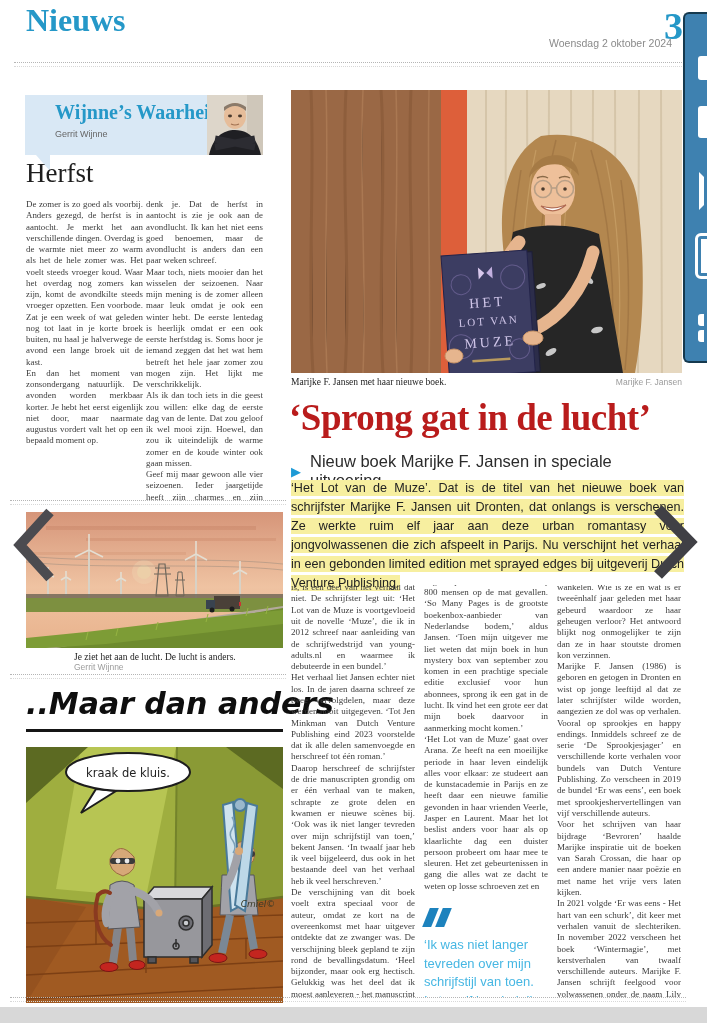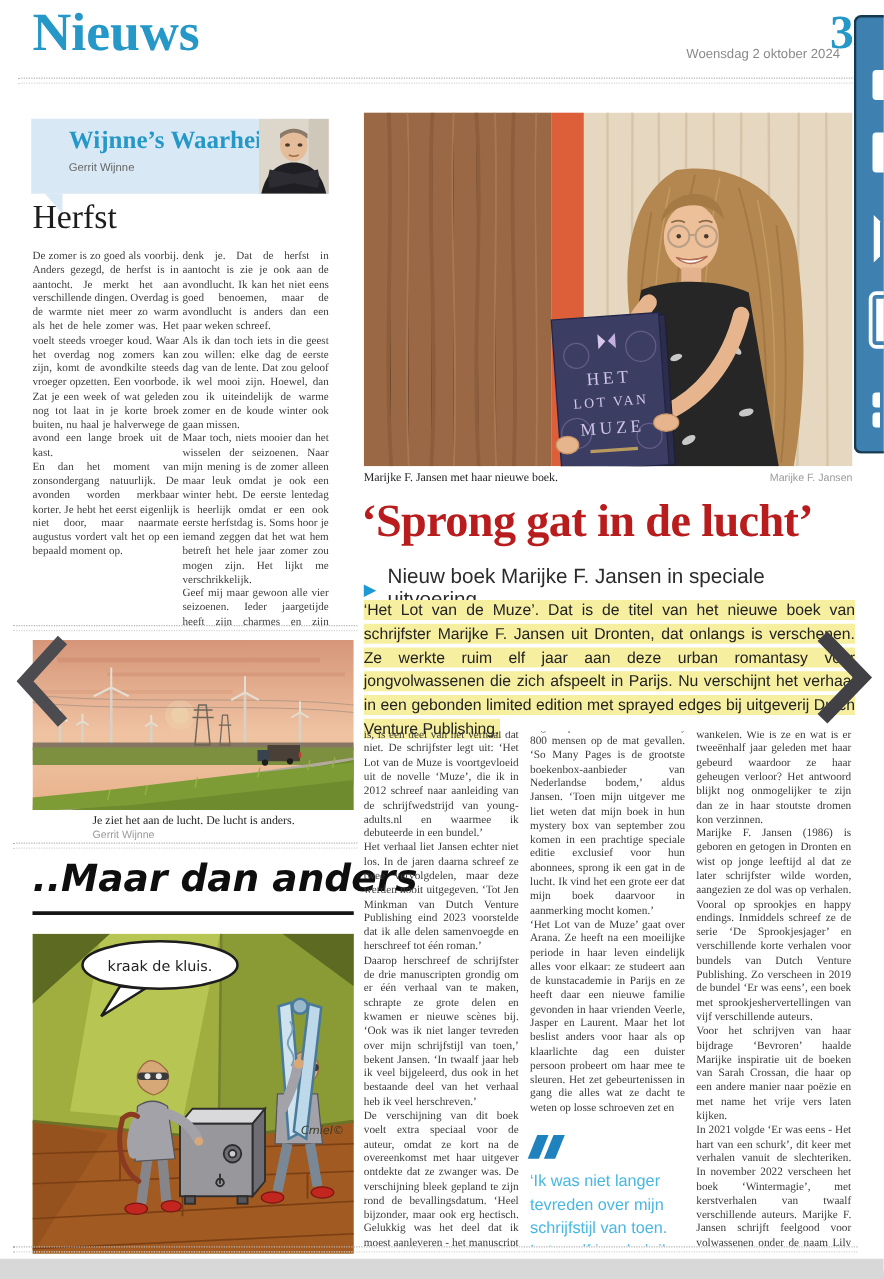--- a/index.html
+++ b/index.html
@@ -21,21 +21,21 @@
              color:#47b7e3;text-align:left;}
   .qmark{display:inline-block;width:9px;height:19px;background:#1d82bd;transform:skewX(-22deg);margin-right:4px;}
   .sidebar{background:#3e81b0;border:2px solid #15394e;border-right:none;border-radius:6px 0 0 6px;}
   .sbicon{position:absolute;left:13px;background:#ffffff;border-radius:3px 0 0 3px;}
   .logo{font-family:"DejaVu Sans",sans-serif;font-weight:900;font-style:italic;
         font-size:30px;color:#0e0e0e;letter-spacing:0px;white-space:nowrap;}
 </style>
 </head>
 <body>
 
-<div class="abs brand" style="left:26px;top:2px;font-size:43px;font-weight:bold;">Nieuws</div>
+<div class="abs brand" style="left:26px;top:2px;font-size:32px;font-weight:bold;">Nieuws</div>
 <div class="abs sans" style="left:508px;top:37px;font-size:10.5px;color:#8a8a8a;margin-left:41px;">Woensdag 2 oktober 2024</div>
 <div class="abs brand" style="left:664px;top:4px;font-size:38px;font-weight:bold;">3</div>
 <div class="abs dotted" style="left:14px;top:62px;width:672px;"></div>
 
 <div class="abs sidebar" style="left:683px;top:12px;width:24px;height:347px;">
   <div class="sbicon" style="top:42px;width:14px;height:24px;"></div>
   <div class="sbicon" style="top:92px;width:14px;height:32px;"></div>
   <div class="abs" style="left:14px;top:158px;width:12px;height:28px;border-left:5px solid #fff;border-bottom:5px solid transparent;border-top:5px solid transparent;"></div>
   <div class="sbicon" style="top:222px;width:14px;height:34px;border:3px solid #3e81b0;outline:3px solid #fff;"></div>
   <div class="sbicon" style="top:300px;width:6px;height:12px;"></div>
@@ -62,22 +62,22 @@
 <div class="abs" style="left:26px;top:158px;font-size:27px;color:#1d1d1d;">Herfst</div>
 
 <div class="abs jtext" style="left:26px;top:199px;width:245px;height:302px;display:flex;gap:3px;overflow:hidden;">
   <div style="width:117px;">
     <p>De zomer is zo goed als voorbij. Anders gezegd, de herfst is in aantocht. Je merkt het aan verschillende dingen. Overdag is de warmte niet meer zo warm als het de hele zomer was. Het voelt steeds vroeger koud. Waar het overdag nog zomers kan zijn, komt de avondkilte steeds vroeger opzetten. Een voorbode. Zat je een week of wat geleden nog tot laat in je korte broek buiten, nu haal je halverwege de avond een lange broek uit de kast.</p>
     <p>En dan het moment van zonsondergang natuurlijk. De avonden worden merkbaar korter. Je hebt het eerst eigenlijk niet door, maar naarmate augustus vordert valt het op een bepaald moment op.</p>
 
   </div>
   <div style="width:117px;">
     <p>denk je. Dat de herfst in aantocht is zie je ook aan de avondlucht. Ik kan het niet eens goed benoemen, maar de avondlucht is anders dan een paar weken schreef.</p>
+    <p>Maar toch, niets mooier dan het wisselen der seizoenen. Naar mijn mening is de zomer alleen maar leuk omdat je ook een winter hebt. De eerste lentedag is heerlijk omdat er een ook eerste herfstdag is. Soms hoor je iemand zeggen dat het wat hem betreft het hele jaar zomer zou mogen zijn. Het lijkt me verschrikkelijk.</p>
     <p>Als ik dan toch iets in die geest zou willen: elke dag de eerste dag van de lente. Dat zou geloof ik wel mooi zijn. Hoewel, dan zou ik uiteindelijk de warme zomer en de koude winter ook gaan missen.</p>
-    <p>Maar toch, niets mooier dan het wisselen der seizoenen. Naar mijn mening is de zomer alleen maar leuk omdat je ook een winter hebt. De eerste lentedag is heerlijk omdat er een ook eerste herfstdag is. Soms hoor je iemand zeggen dat het wat hem betreft het hele jaar zomer zou mogen zijn. Het lijkt me verschrikkelijk.</p>
     <p><span>Geef mij maar gewoon alle vier seizoenen. Ieder jaargetijde heeft zijn charmes en zijn onhebbelijkheden. Ik bedoel, 30 graden Celcius of meer in juli vind ik net zo onplezierig als +8 graden Celcius en geen sneeuw en vorst in januari.</span></p>
   </div>
 </div>
 
 <div class="abs dotted" style="left:10px;top:500px;width:276px;"></div>
 
 <svg class="abs" style="left:26px;top:512px;" width="257" height="136" viewBox="0 0 257 136">
   <defs>
     <linearGradient id="sky" x1="0" y1="0" x2="0" y2="1">
       <stop offset="0" stop-color="#d query"></stop>

